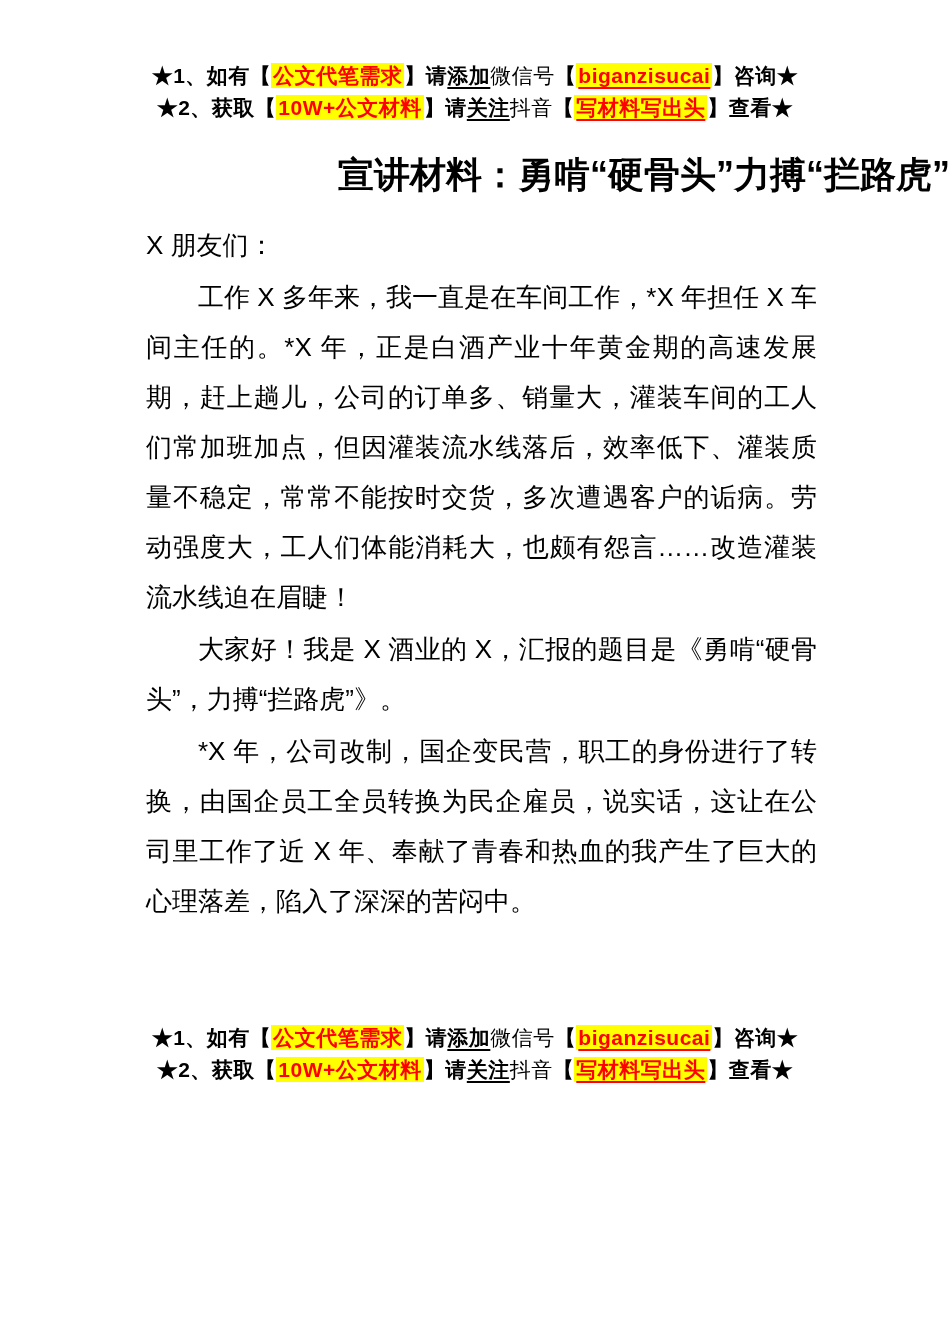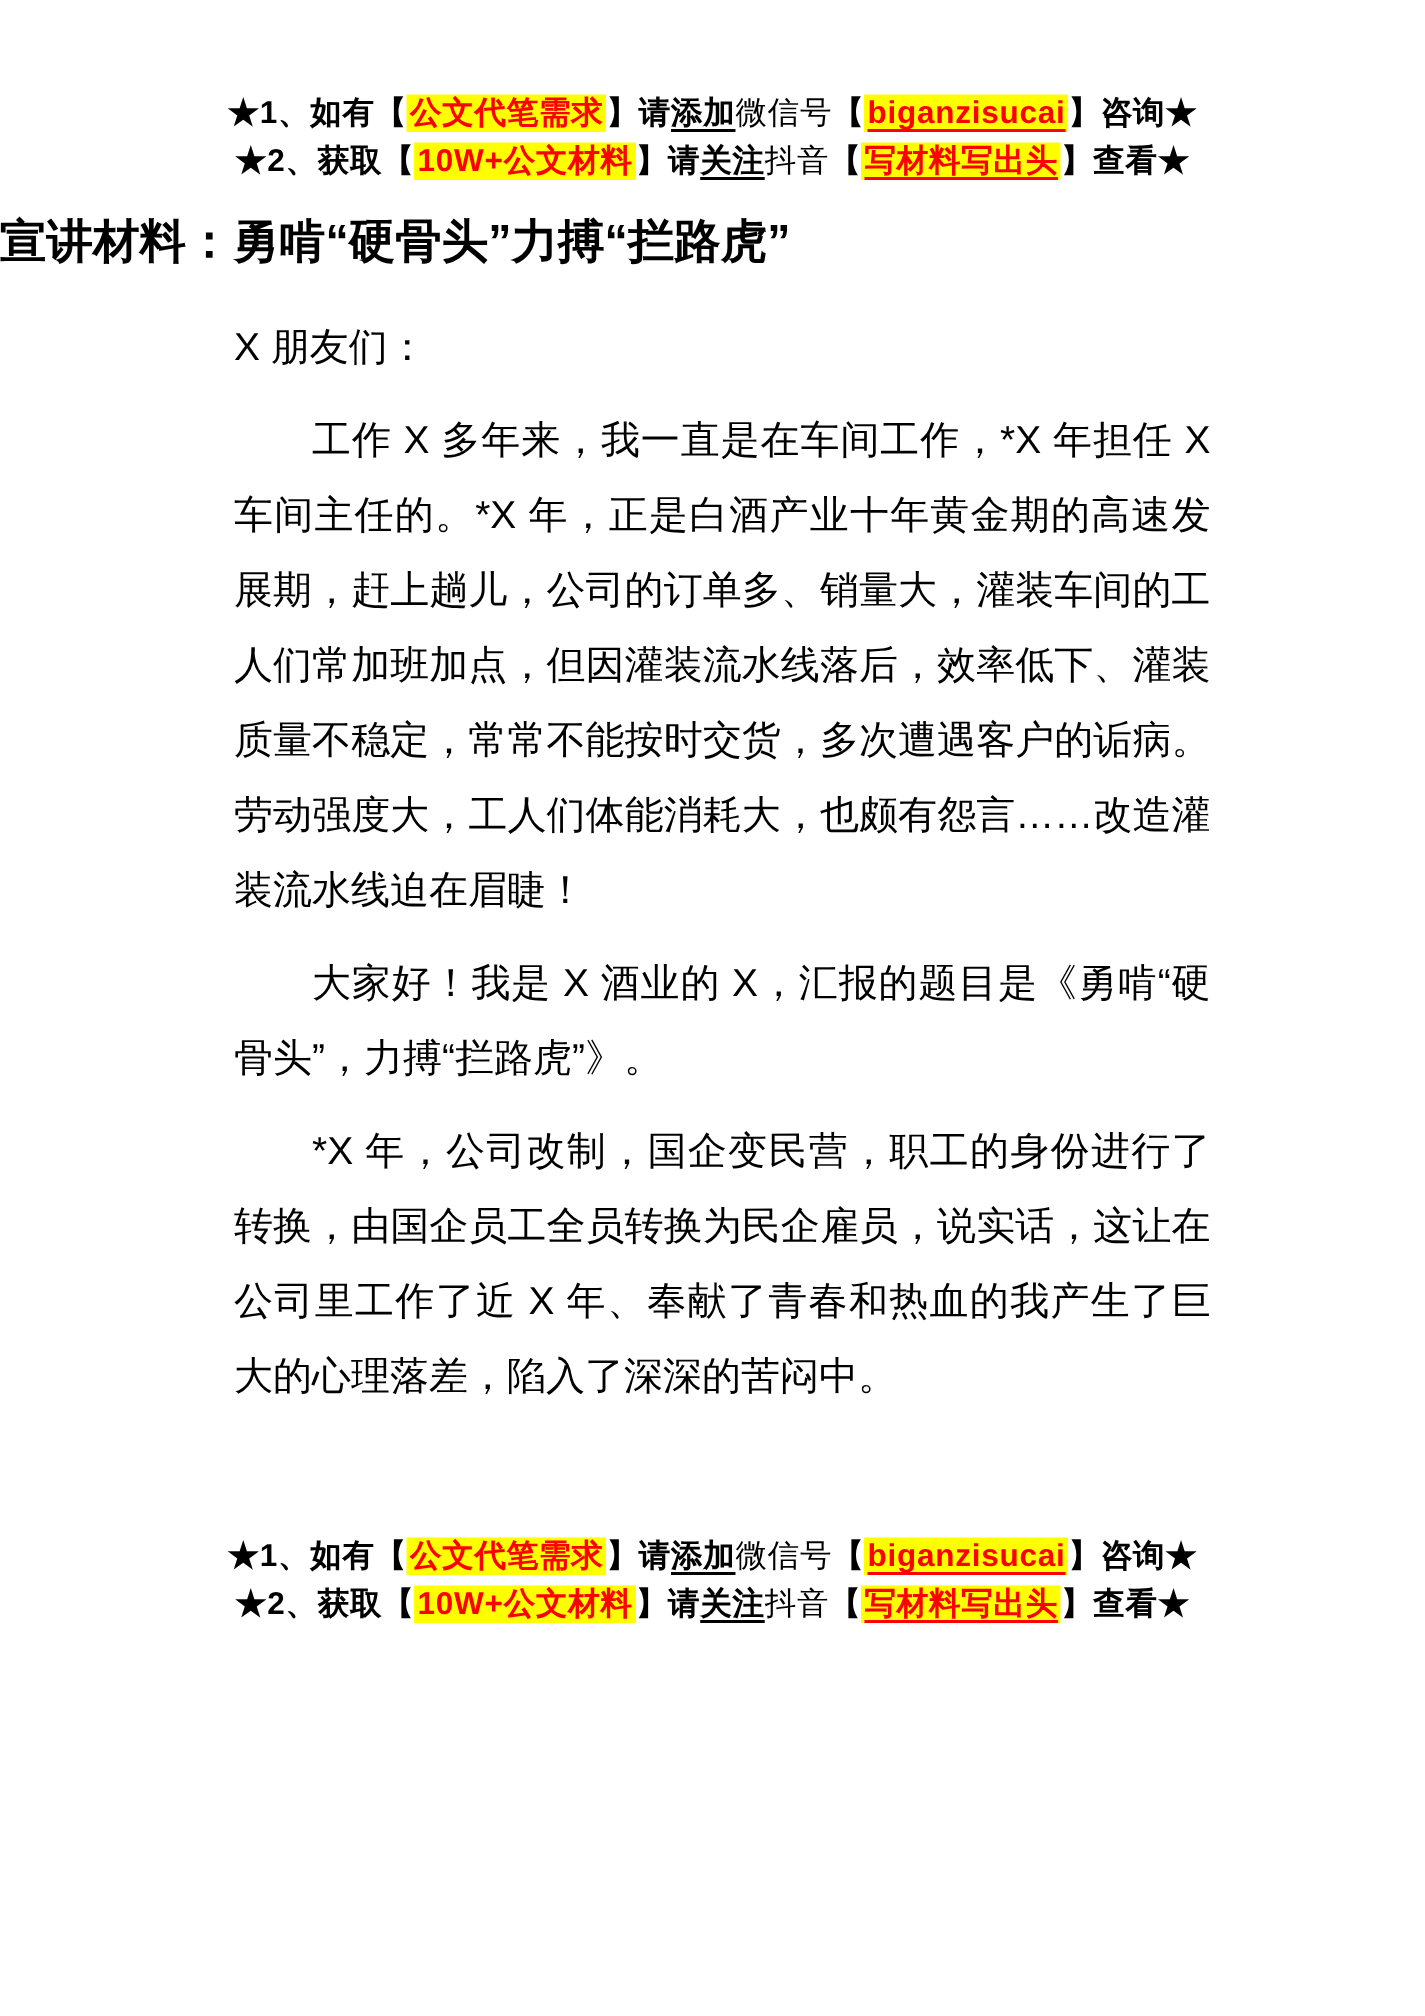--- a/index.html
+++ b/index.html
@@ -34,35 +34,35 @@
     color: #ff0000;
     padding: 1px 2px;
   }
   .ul {
     text-decoration: underline;
     text-decoration-thickness: 2px;
     text-underline-offset: 4px;
   }
   .reg { font-weight: 400; }
   .doc-title {
-    margin-top: 18px;
-    text-align: left;
-    font-size: 31px;
+    margin-top: 32px;
+    text-align: right;
+    font-size: 36px;
     font-weight: 700;
     line-height: 38px;
   }
   .doc-body {
     margin: 26px 131px 0 144px;
     font-size: 26px;
     font-weight: 400;
     line-height: 50px;
     text-align: justify;
     text-justify: inter-ideograph;
   }
-  .doc-body p { margin: 12px; }
+  .doc-body p { margin: 2px; }
   .doc-body p.indent { text-indent: 2em; }
 </style>
 </head>
 <body>
 
 <div class="page">
 
   <div class="promo promo-header">
     <div class="promo-line">
       <span>★1、如有【</span><span class="hl">公文代笔需求</span><span>】请</span><span class="ul">添加</span><span class="reg">微信号</span><span>【</span><span class="hl ul">biganzisucai</span><span>】咨询★</span>

